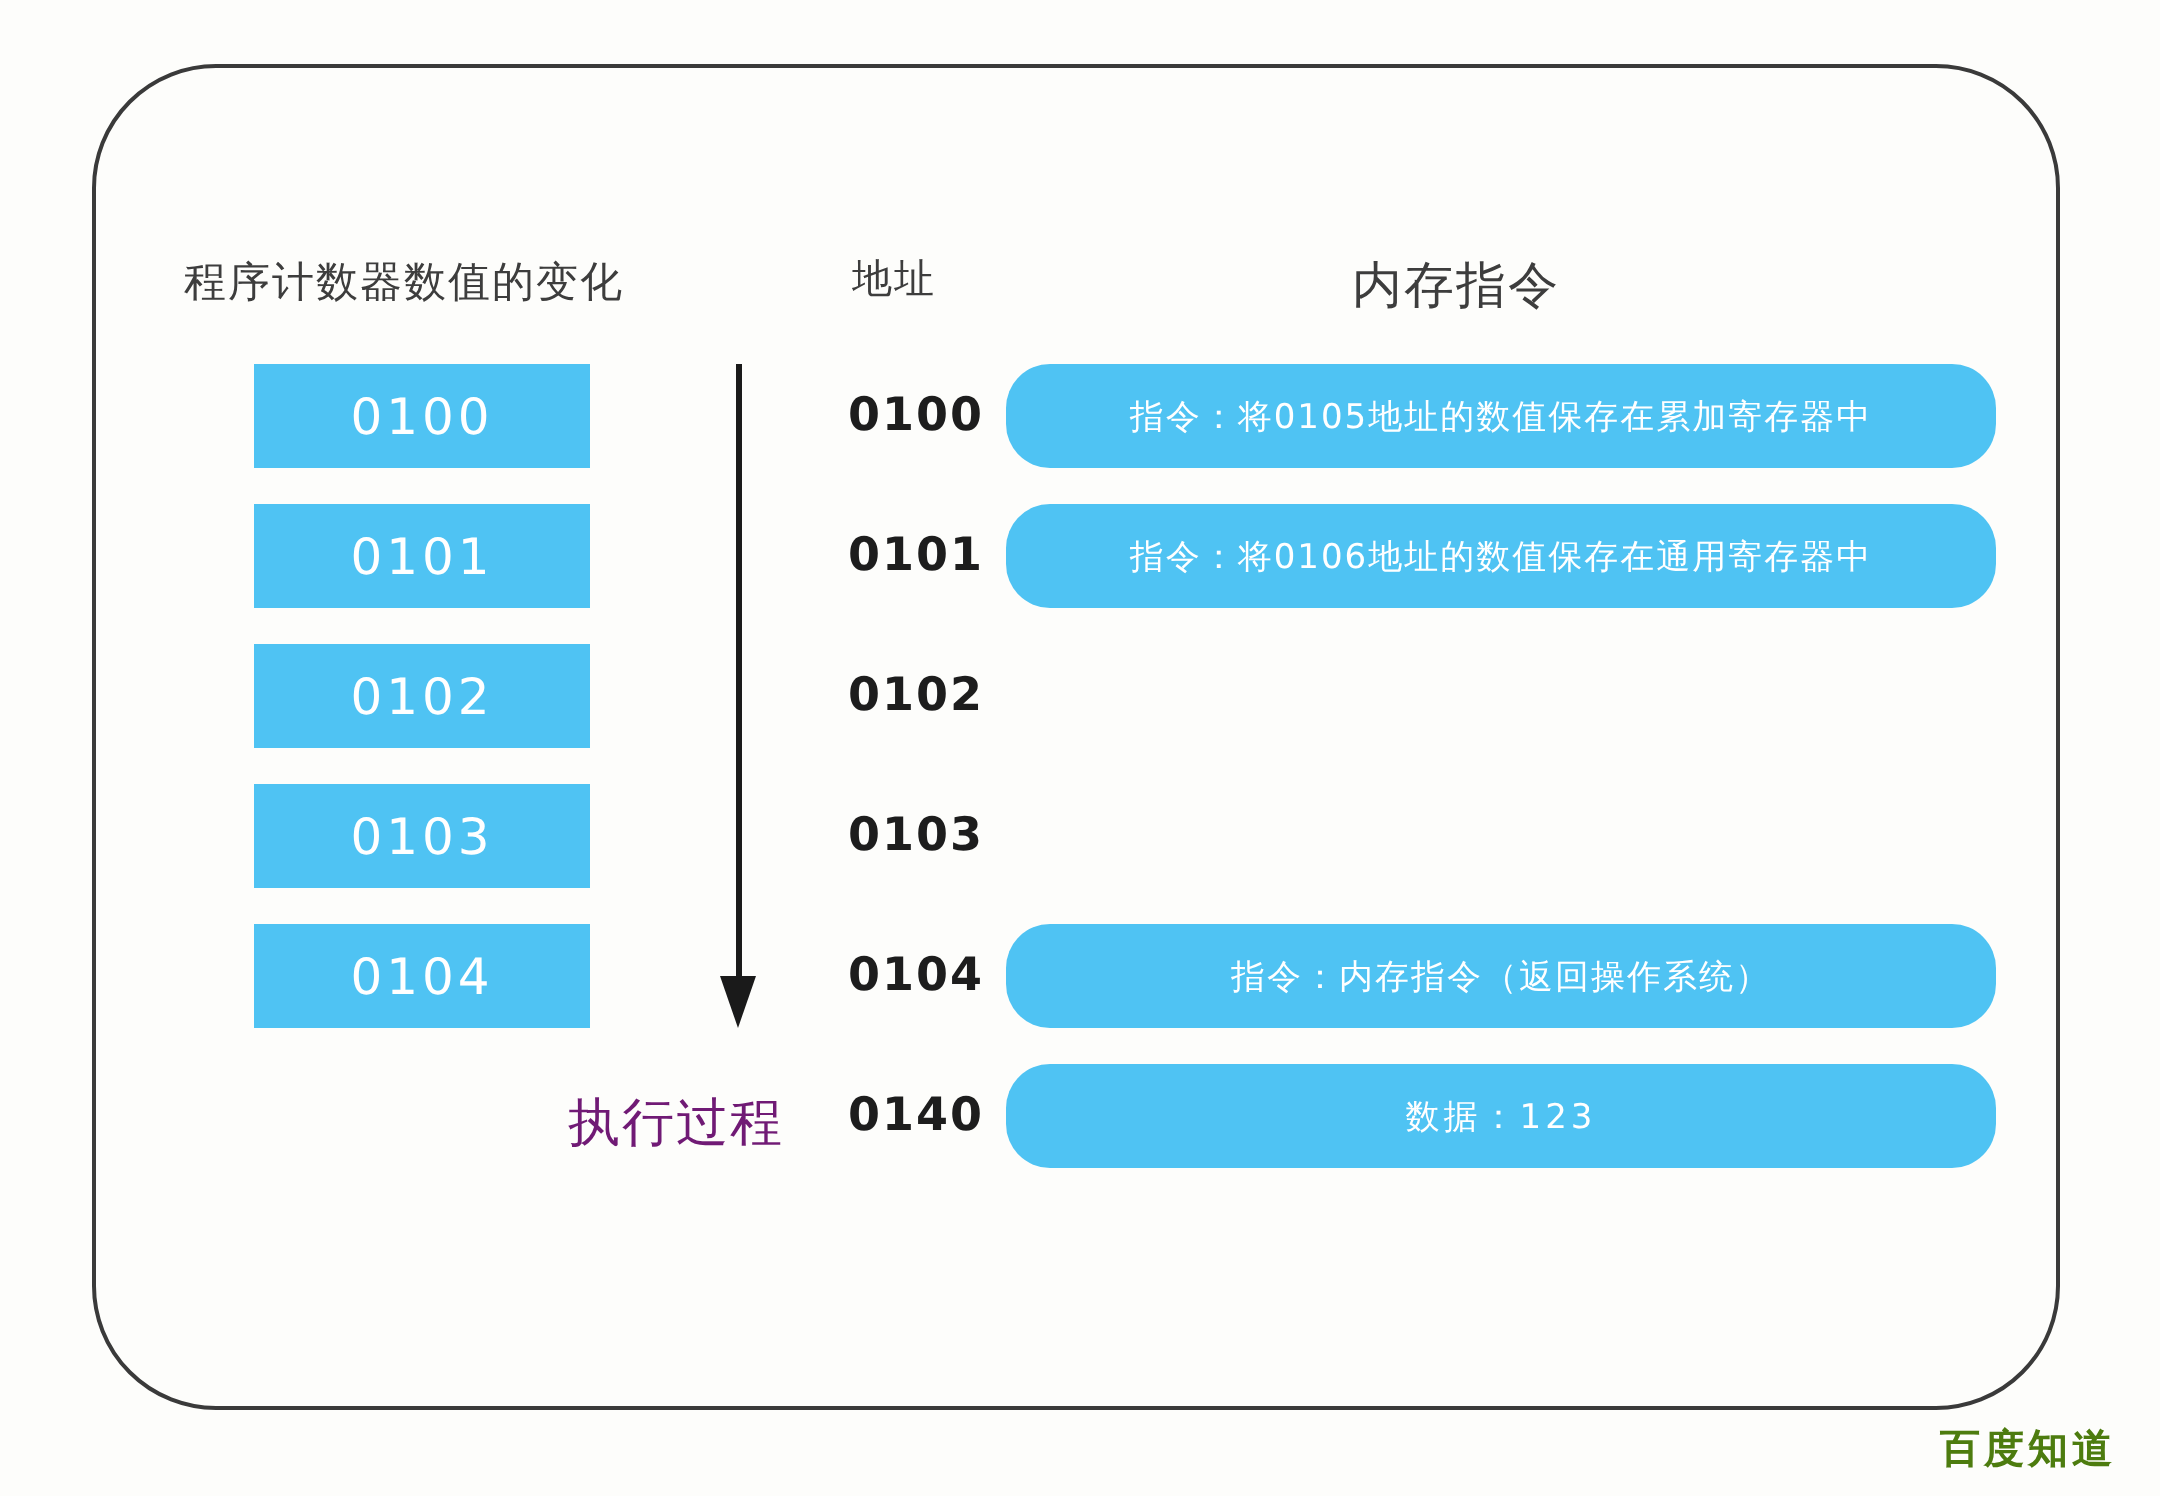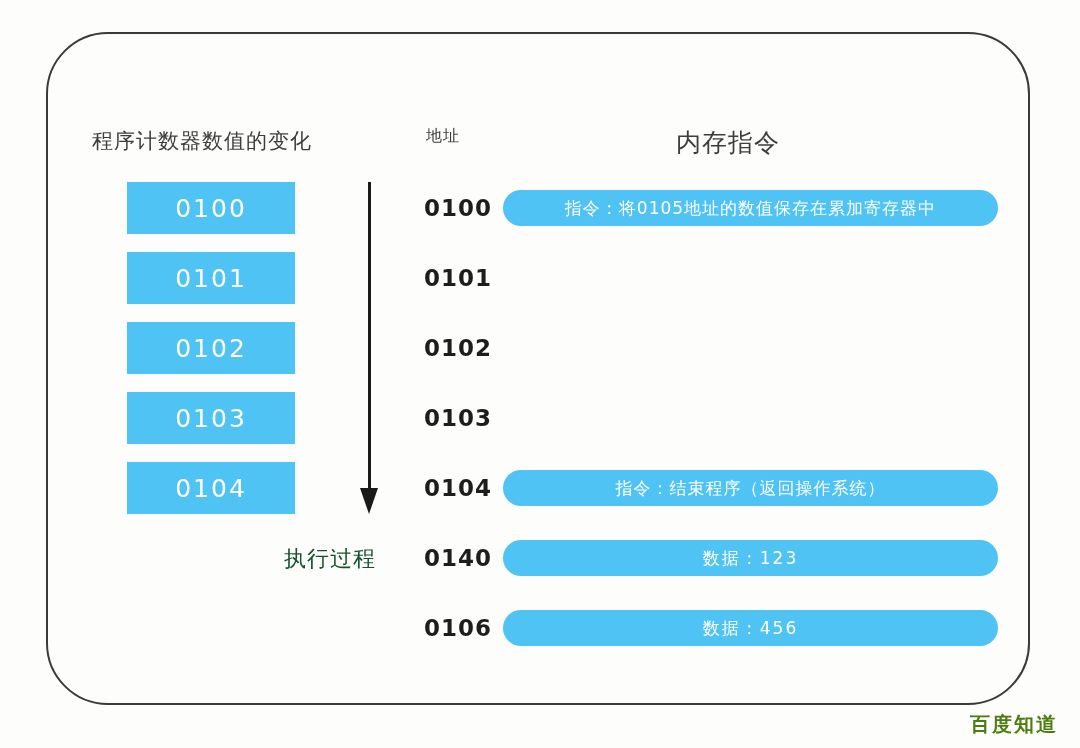--- a/index.html
+++ b/index.html
@@ -32,21 +32,21 @@
   
   .heading {
     position: absolute;
     color: #3d3d3d;
     font-size: 21px;
     letter-spacing: 1px;
     white-space: nowrap;
     text-align: right;
   }
   .heading-pc    { left: 92px;  top: 127px; }
-  .heading-addr  { left: 426px; top: 126px; font-size: 16px; }
+  .heading-addr  { left: 426px; top: 126px; font-size: 20px; }
   .heading-mem   { left: 676px; top: 126px; font-size: 25px; }
 
   
   .pc-column {
     position: absolute;
     left: 127px;
     top: 182px;
     width: 168px;
   }
   .pc-box {
@@ -86,22 +86,22 @@
     width: 0;
     height: 0;
     border-left: 9.5px solid transparent;
     border-right: 9.5px solid transparent;
     border-top: 26px solid #1a1a1a;
   }
   .arrow-label {
     position: absolute;
     left: 284px;
     top: 544px;
-    font-size: 22px;
-    color: #14532d;
+    font-size: 26px;
+    color: #701a75;
     letter-spacing: 1px;
     white-space: nowrap;
   }
 
   
   .mem-table {
     position: absolute;
     left: 424px;
     top: 182px;
     width: 574px;
@@ -115,21 +115,21 @@
   .mem-addr {
     width: 79px;
     flex: 0 0 79px;
     font-size: 23px;
     font-weight: bold;
     color: #1d1d1d;
     letter-spacing: 1px;
   }
   .mem-bar {
     flex: 1 1 auto;
-    height: 36px;
+    height: 52px;
     background: #4fc3f3;
     color: #ffffff;
     font-size: 17px;
     letter-spacing: 1px;
     display: flex;
     align-items: center;
     justify-content: center;
     box-sizing: border-box;
     padding: 0 10px;
     text-align: center;
@@ -179,34 +179,31 @@
 
 <div class="arrow-label">执行过程</div>
 
 <div class="mem-table" id="mem-table">
     <div class="mem-row">
       <div class="mem-addr">0100</div>
       <div class="mem-bar">指令：将0105地址的数值保存在累加寄存器中</div>
     </div>
     <div class="mem-row">
       <div class="mem-addr">0101</div>
+      <div class="mem-bar">指令：将0106地址的数值保存在通用寄存器中</div>
     </div>
     <div class="mem-row">
       <div class="mem-addr">0102</div>
     </div>
     <div class="mem-row">
       <div class="mem-addr">0103</div>
     </div>
     <div class="mem-row">
       <div class="mem-addr">0104</div>
-      <div class="mem-bar">指令：结束程序（返回操作系统）</div>
+      <div class="mem-bar">指令：内存指令（返回操作系统）</div>
     </div>
     <div class="mem-row">
       <div class="mem-addr">0140</div>
       <div class="mem-bar data-row">数据：123</div>
     </div>
-    <div class="mem-row">
-      <div class="mem-addr">0106</div>
-      <div class="mem-bar data-row">数据：456</div>
-    </div>
   </div>
 
 <div class="watermark">百度知道</div>
 
 </body></html>

